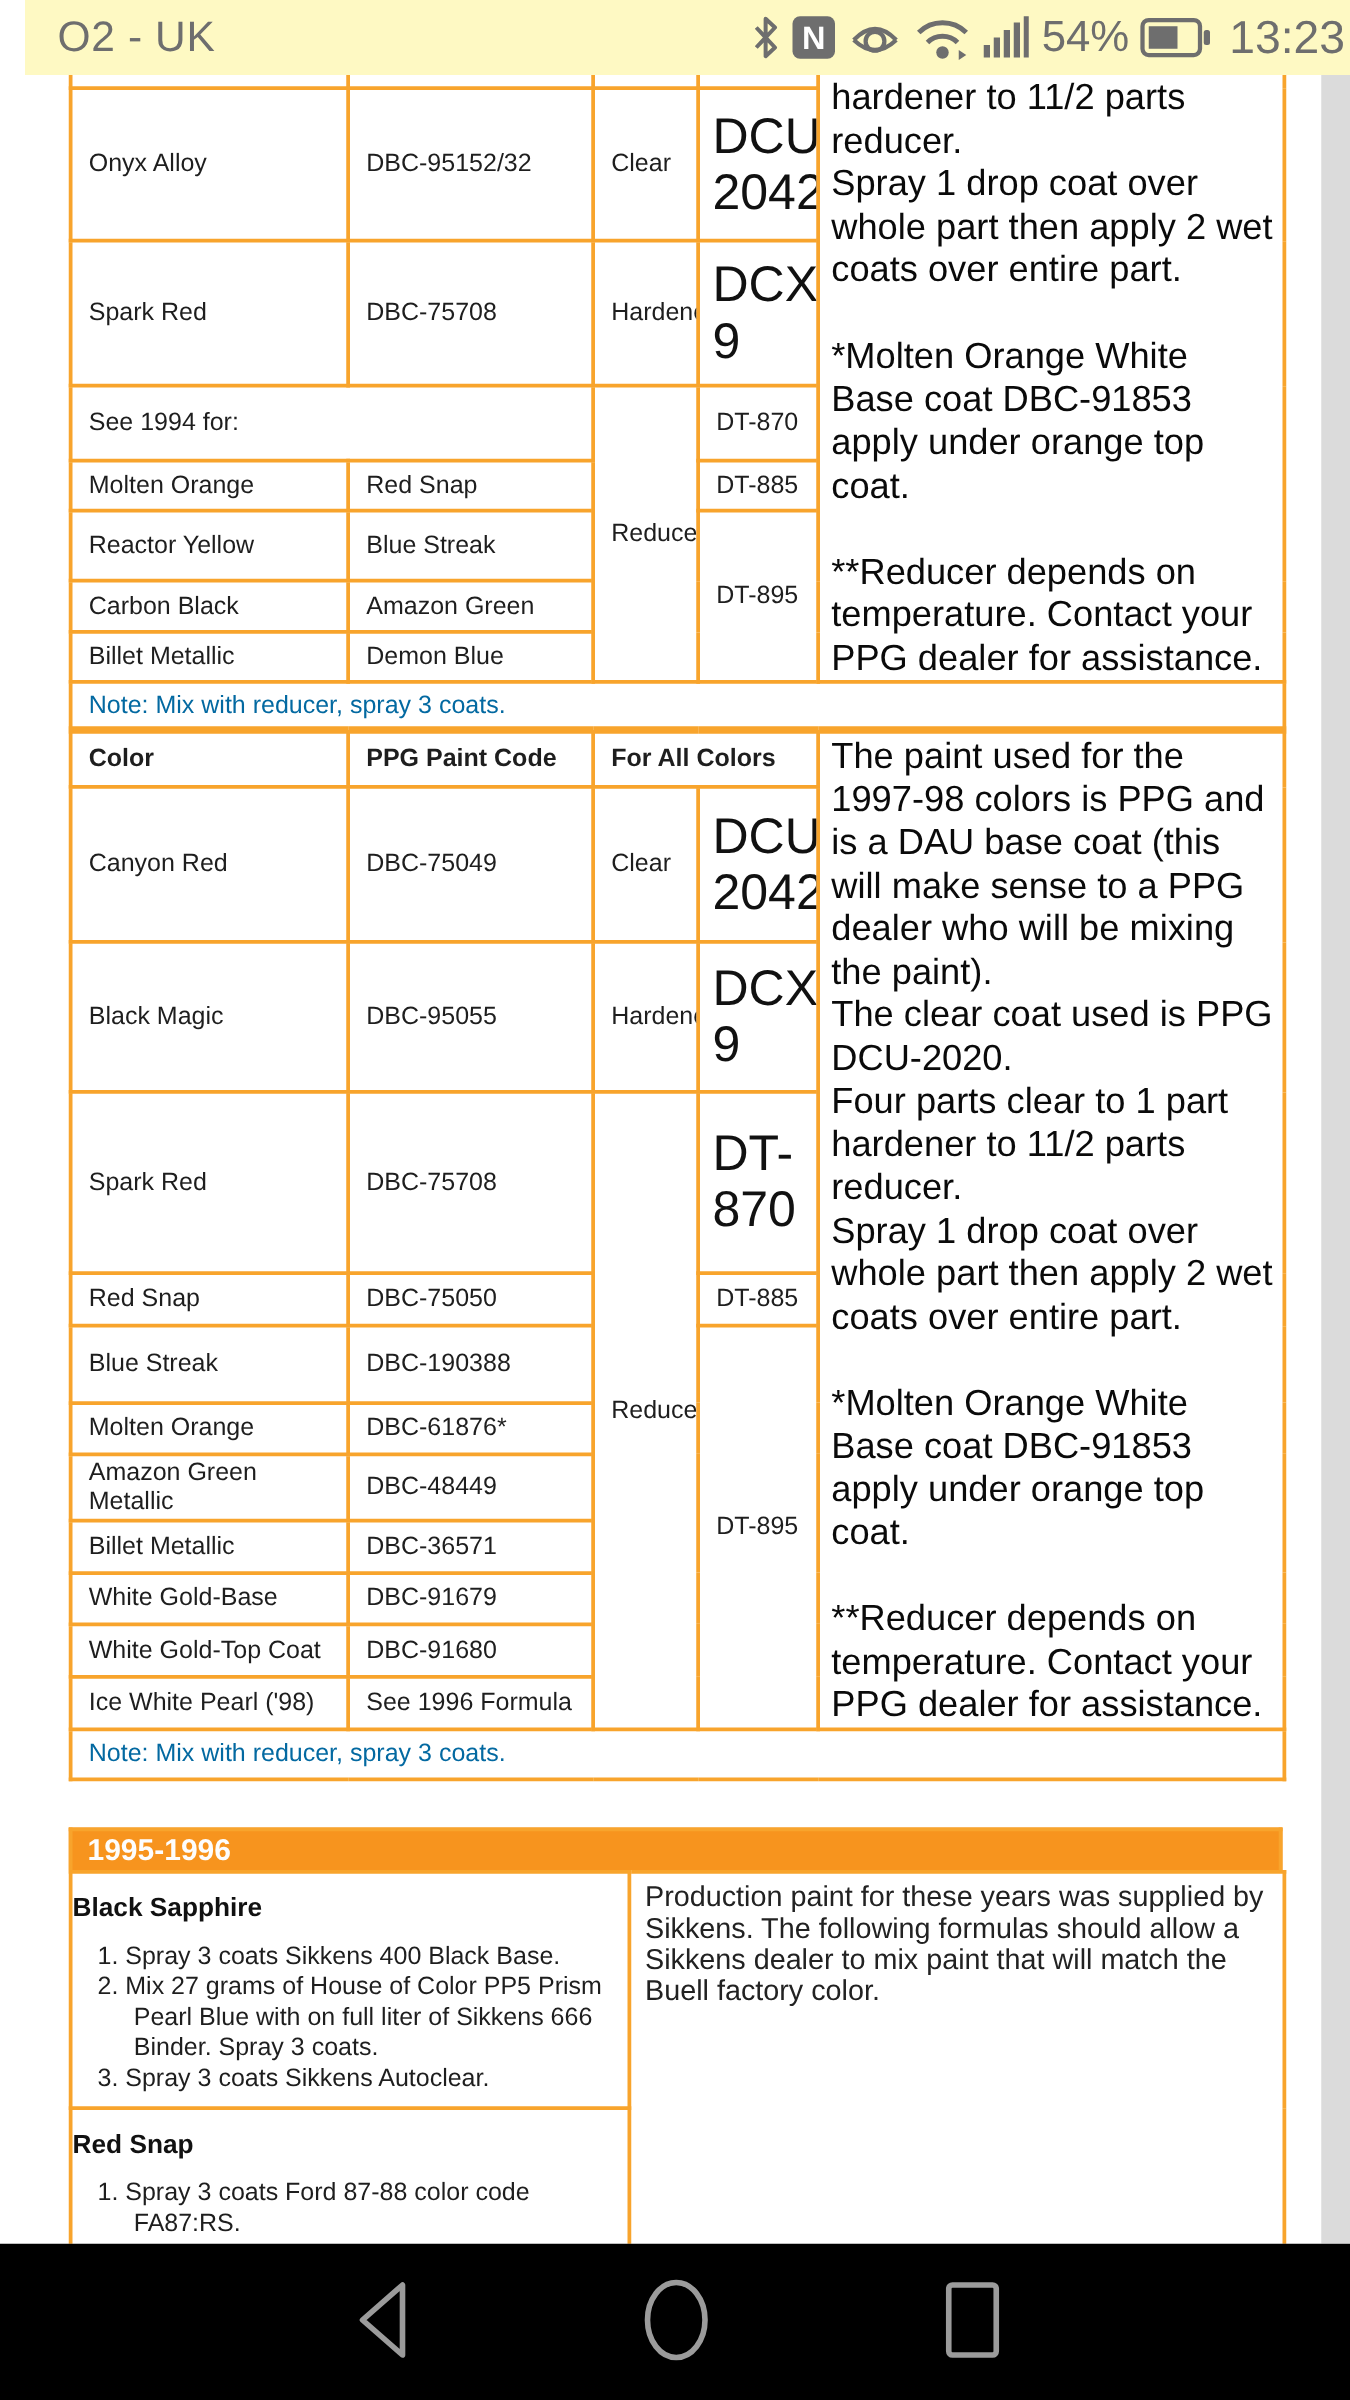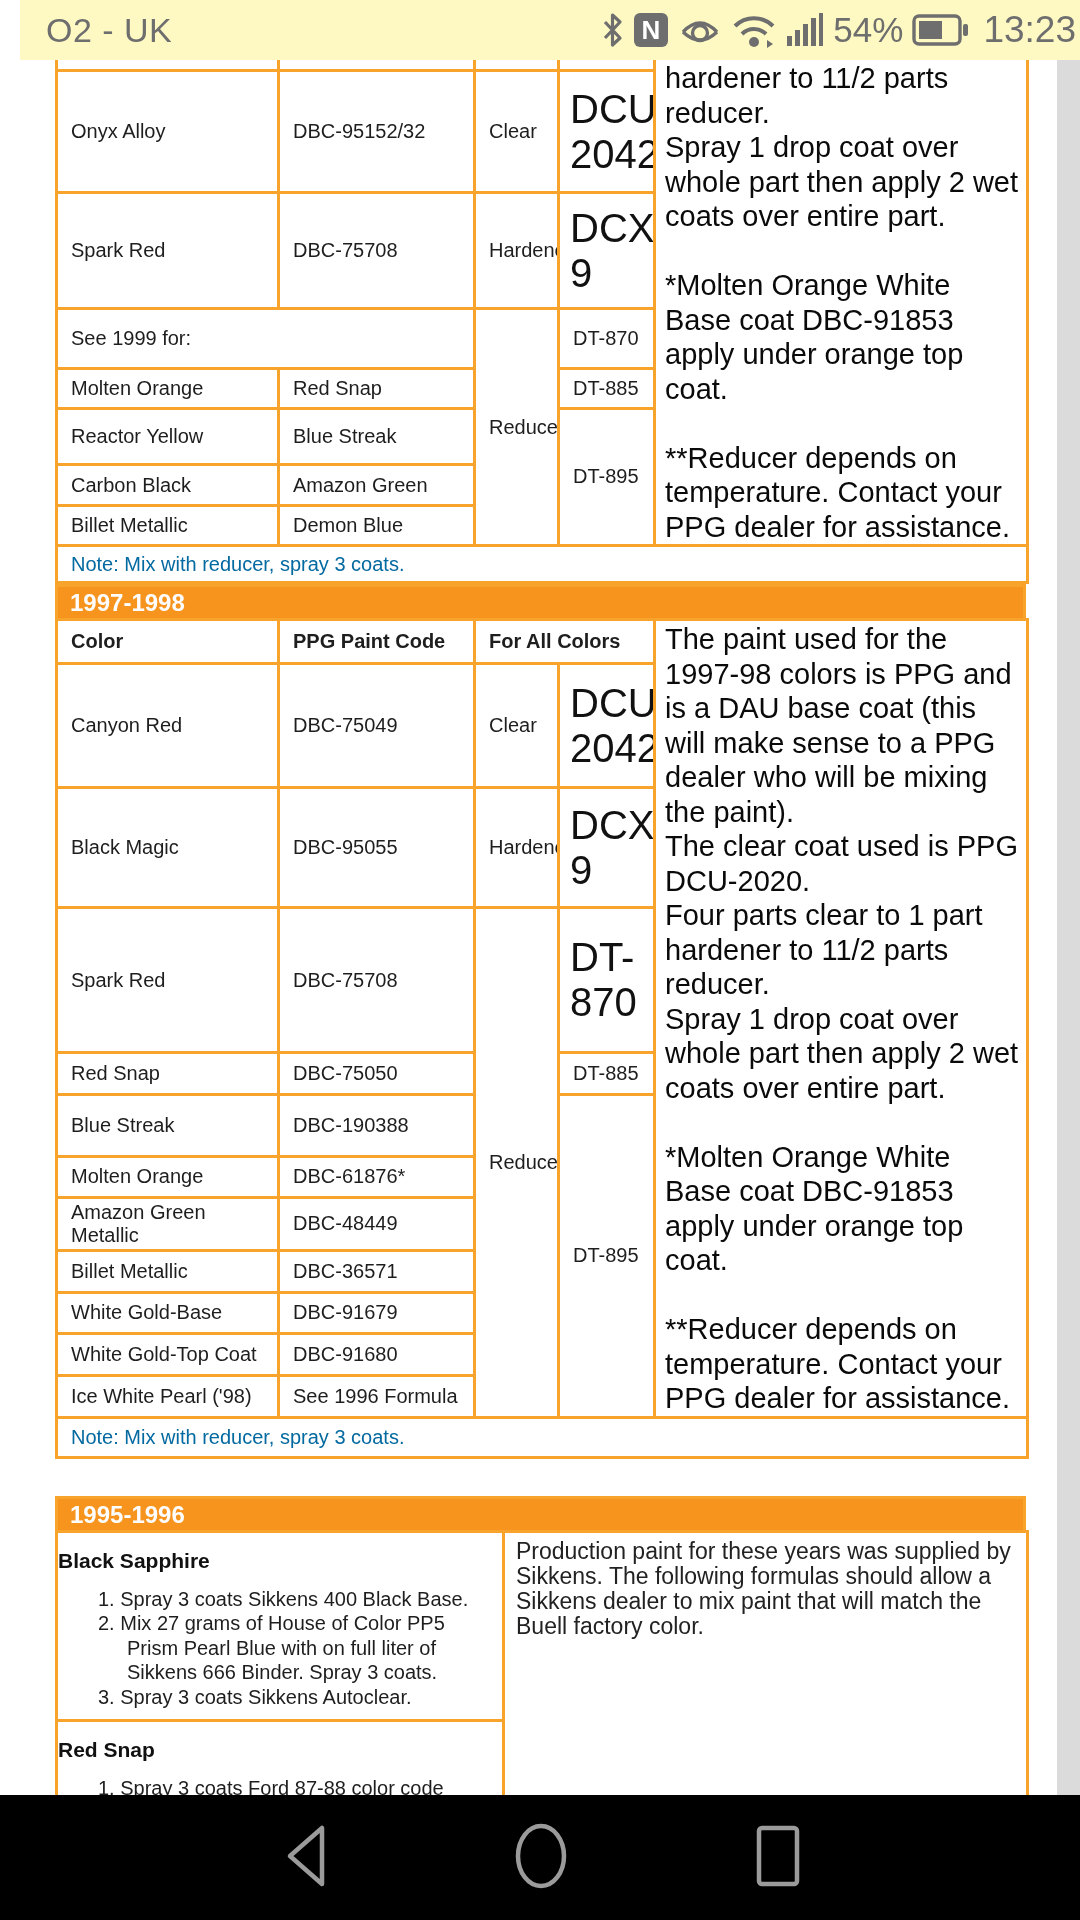--- a/index.html
+++ b/index.html
@@ -34,21 +34,21 @@
   td.note-cell{font-size:20px;color:#0369a1;}
 
   .band{height:31px;background:#f7941e;border:3px solid #f8a42c;border-bottom:none;
         color:#fdfdfd;font-weight:bold;font-size:24px;line-height:31px;padding-left:12px;
         box-sizing:content-box;}
   .band-95{margin-top:37px;}
 
   
   td.entry{vertical-align:top;padding:16px 10px 10px 0;}
   .entry-title{font-weight:bold;font-size:21px;color:#111;}
-  .steps{margin:14px 0 0 40px;}
+  .steps{margin:14px 0 0 20px;}
   .step{font-size:20px;line-height:24.5px;color:#1e1e1e;padding-left:29px;text-indent:-29px;}
   td.intro{vertical-align:top;font-size:23px;line-height:25px;color:#222;padding:6px 10px 2px 11px;}
 
   
   .nav-bar{position:absolute;top:1795px;left:0;width:1080px;height:125px;background:#000;}
   .nav-btn{position:absolute;top:28px;}
   .nav-back{left:280px;} .nav-home{left:513px;} .nav-recents{left:752px;}
 </style>
 </head>
 <body>
@@ -133,21 +133,21 @@
         <td>Clear</td>
         <td class="big">DCU-2042</td>
       </tr>
       <tr style="height:116px">
         <td>Spark Red</td>
         <td>DBC-75708</td>
         <td>Hardener</td>
         <td class="big">DCX-9</td>
       </tr>
       <tr style="height:44px">
-        <td colspan="2">See 1999 for:</td>
+        <td colspan="2">See 1994 for:</td>
         <td rowspan="5">Reducer**</td>
         <td>DT-870</td>
       </tr>
       <tr style="height:40px">
         <td>Molten Orange</td>
         <td>Red Snap</td>
         <td>DT-885</td>
       </tr>
       <tr style="height:41px">
         <td>Reactor Yellow</td>
@@ -161,21 +161,20 @@
       <tr style="height:40px">
         <td>Billet Metallic</td>
         <td>Demon Blue</td>
       </tr>
       <tr style="height:37px">
         <td class="note-cell" colspan="5">Note: Mix with reducer, spray 3 coats.</td>
       </tr>
     </tbody>
       </table>
 
-    <div class="band">1997-1998</div>
     <table>
       <colgroup>
           <col style="width:222px">
           <col style="width:196px">
           <col style="width:84px">
           <col style="width:96px">
           <col style="width:373px">
         </colgroup>
       <tbody>
           <tr style="height:44px">

